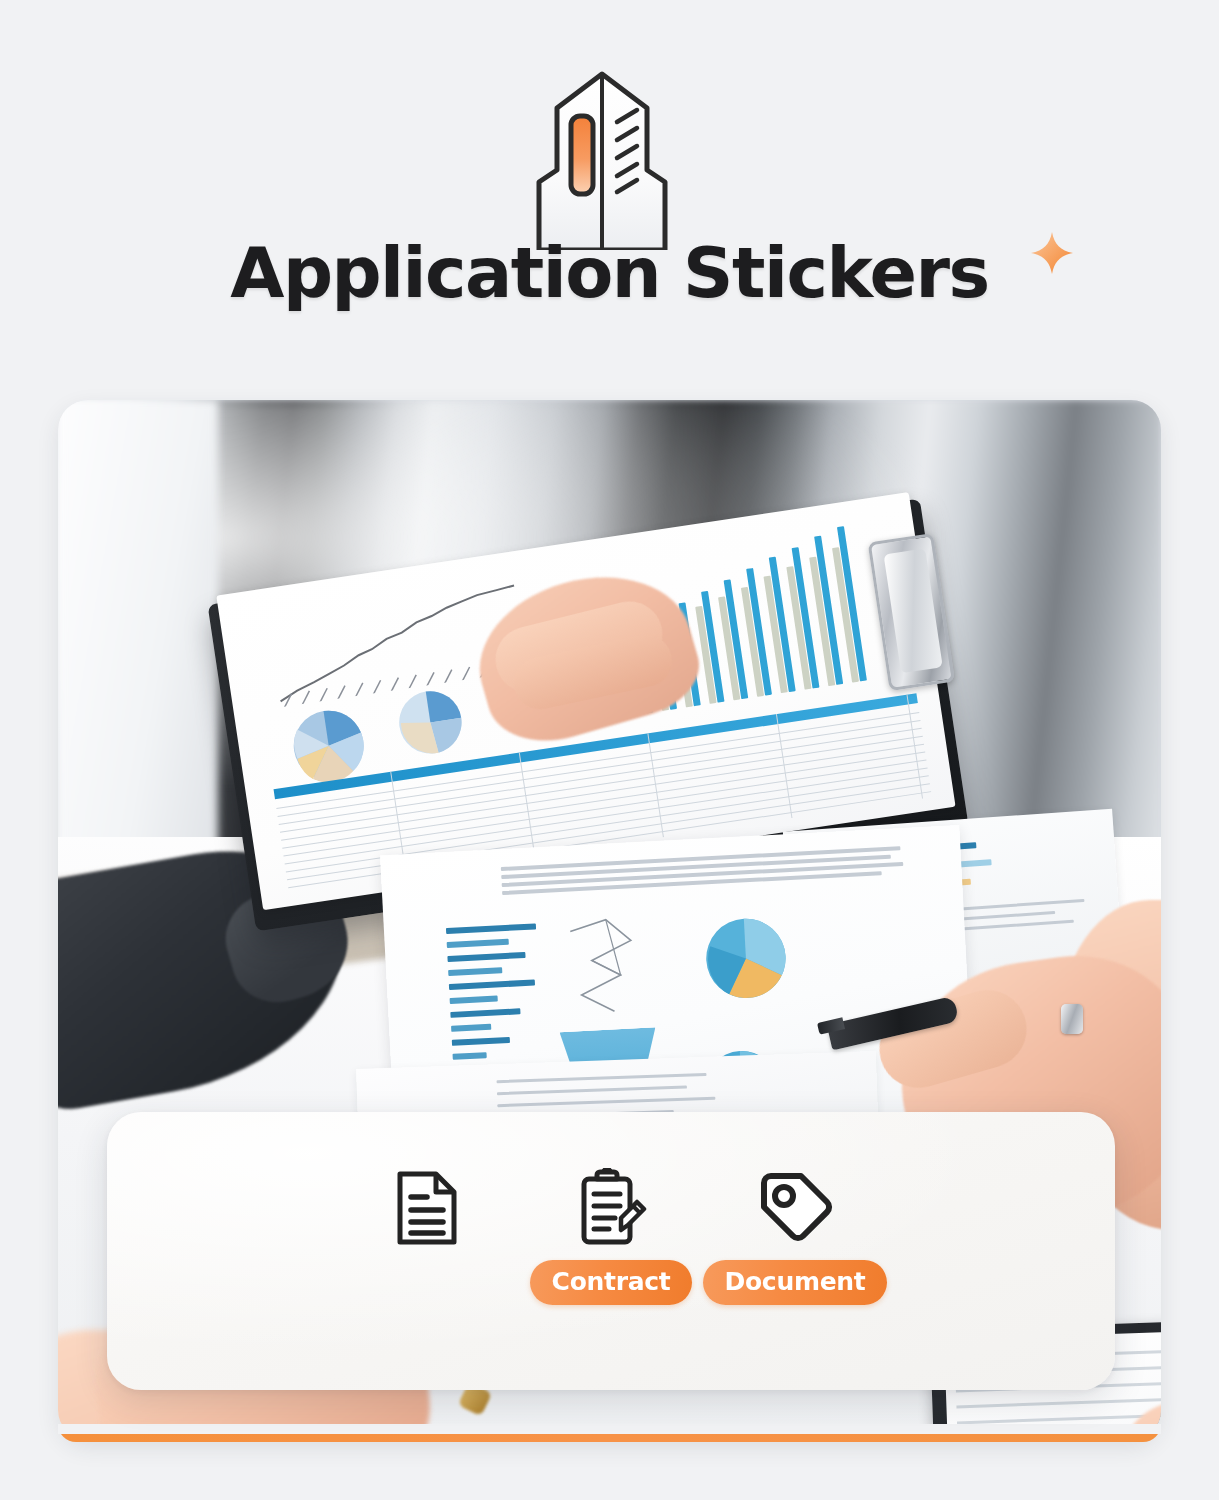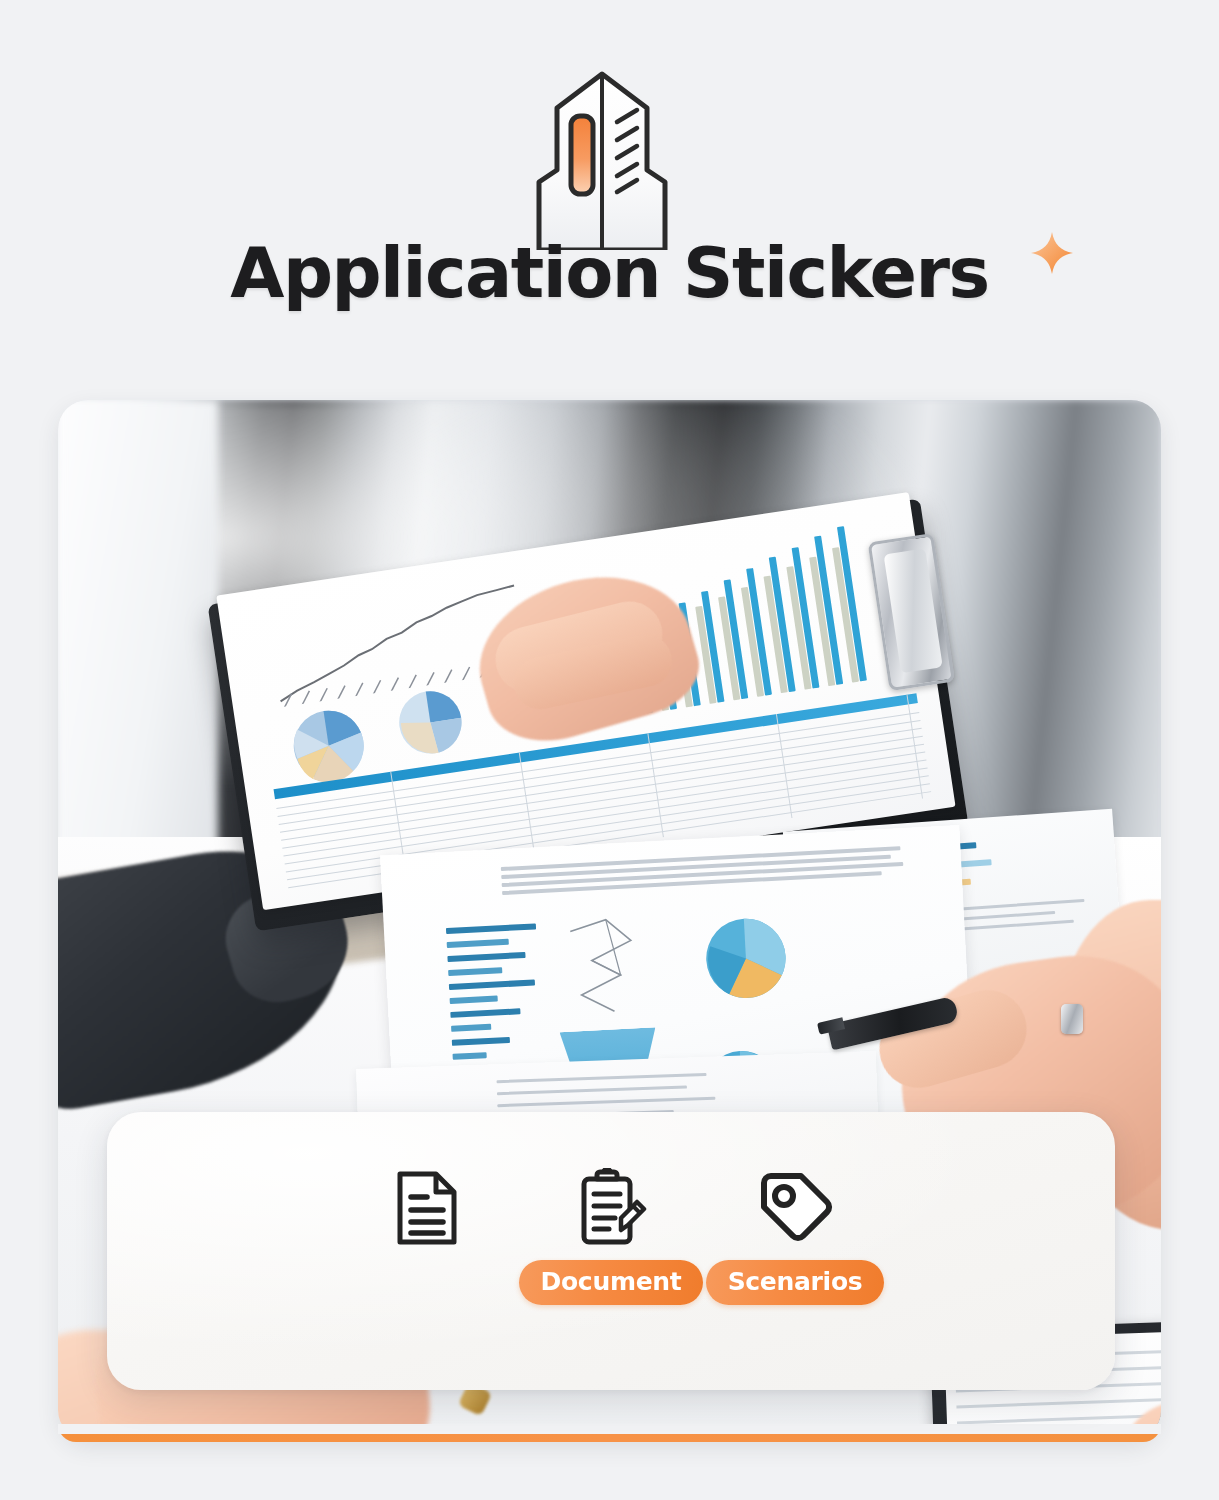--- a/index.html
+++ b/index.html
@@ -697,29 +697,29 @@
           <g stroke="#232323" stroke-width="5" stroke-linecap="round">
             <line x1="19" y1="26" x2="45" y2="26"></line>
             <line x1="19" y1="38" x2="45" y2="38"></line>
             <line x1="19" y1="50" x2="40" y2="50"></line>
             <line x1="19" y1="61" x2="34" y2="61"></line>
           </g>
           <path d="M46 62 L46 50 L62 34 L69 41 L53 57 Z" fill="#ffffff" stroke="#232323" stroke-width="4.5" stroke-linejoin="round"></path>
           <line x1="58" y1="38" x2="65" y2="45" stroke="#232323" stroke-width="4"></line>
         </svg>
       </div>
-      <div class="feature-pill">Document</div>
+      <div class="feature-pill">Contract</div>
     </div>
 
 
 
     <div class="feature-item">
       <div class="feature-icon">
         <svg width="76" height="76" viewBox="0 0 76 76" aria-hidden="true">
           <path d="M14 6 H44 L70 32 A7 7 0 0 1 70 42 L46 66 A7 7 0 0 1 36 66 L7 37 V13 A7 7 0 0 1 14 6 Z" fill="#ffffff" stroke="#232323" stroke-width="6" stroke-linejoin="round"></path>
           <circle cx="27" cy="26" r="9" fill="#ffffff" stroke="#232323" stroke-width="6"></circle>
         </svg>
       </div>
-      <div class="feature-pill">Scenarios</div>
+      <div class="feature-pill">Document</div>
     </div>
 
   </div>
 </div>
 
 </body></html>

